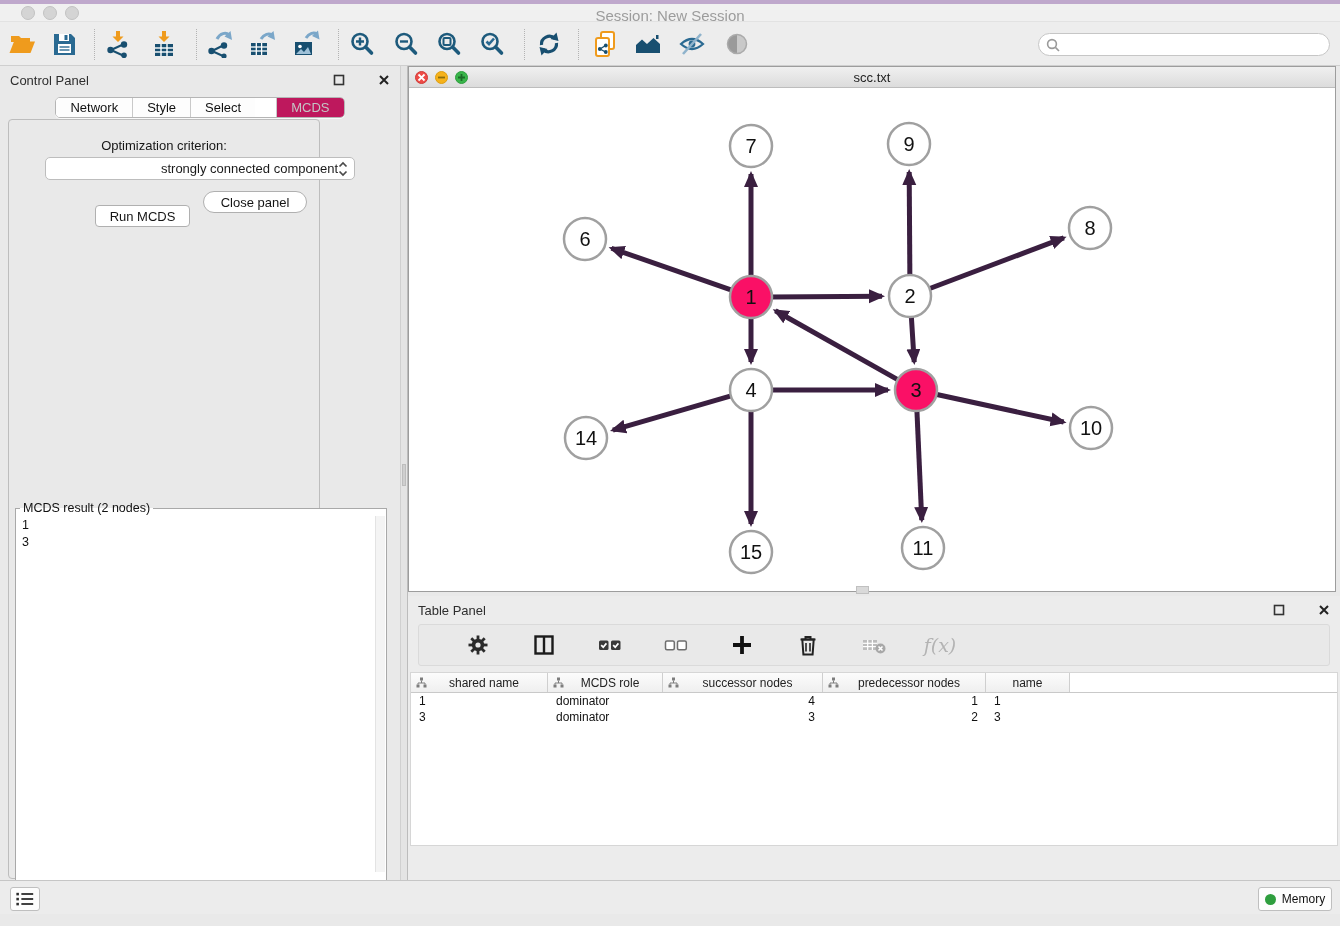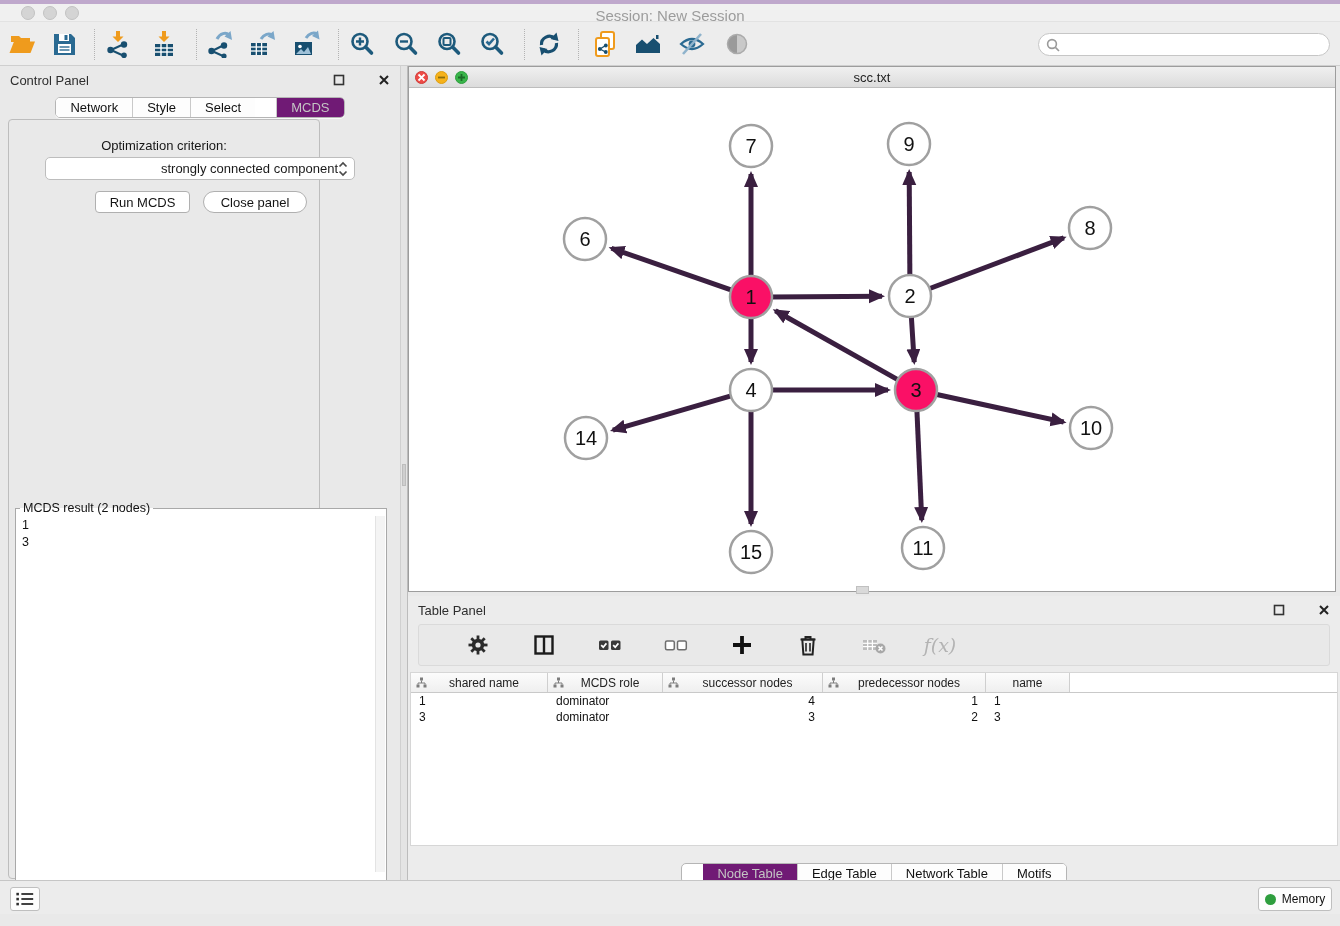--- a/index.html
+++ b/index.html
@@ -24,21 +24,21 @@
   
   .control-panel { left:0; top:66px; width:400px; height:826px; background:#e9e9e9; }
   .panel-header { height:28px; display:flex; align-items:center; padding:0 10px; font-size:13px; color:#2e2e2e;gap:24px; }
   .panel-header .spacer { flex:1; }
   .winicon { width:12px; height:12px; margin-left:9px; cursor:pointer; }
   .winicon svg { width:12px; height:12px; display:block; }
 
   .segc { display:inline-flex; border:1px solid #b5b5b5; border-radius:5px; overflow:hidden; background:#fff; height:21px; box-shadow:0 1px 0 rgba(255,255,255,.7); }
   .seg { padding:0 14px; font-size:13px; color:#111; border-left:1px solid #c9c9c9; display:flex; align-items:center; cursor:pointer; background:#fdfdfd; white-space:nowrap; }
   .seg:first-child { border-left:none; }
-  .seg.active { background:#701a75; color:#c4c4c4;margin-left:21px; }
+  .seg.active { background:#be185d; color:#c4c4c4;margin-left:21px; }
 
   .cp-tabs-row { left:0; top:31px; width:400px; text-align:center; }
   .cp-box { left:8px; top:53px; width:312px; height:760px; border:1px solid #bdbdbd; border-radius:4px; background:#e9e9e9; }
   .opt-label { width:100%; text-align:center; top:18px; font-size:13px; color:#161616; }
   .dropdown { left:36px; top:37px; width:310px; height:23px; background:#fff; border:1px solid #bdbdbd; border-radius:5px; display:flex; align-items:center; padding:0 6px 0 10px; font-size:13px; cursor:pointer;text-align:right; }
   .dropdown .dd-label { flex:1; }
   .btn { background:#fff; border:1px solid #b0b0b0; border-radius:4px; font-size:13px; height:22px; display:inline-flex; align-items:center; justify-content:center; cursor:pointer; font-family:"Liberation Sans",sans-serif; color:#141414; }
   .mcds-fieldset { left:6px; top:372px; width:372px; height:382px; border:1px solid #a9a9a9; background:#fff; padding:0;margin-top:9px; }
   .mcds-fieldset legend { font-size:12.5px; color:#111; margin-left:4px; padding:0 3px; background:transparent; }
   .mcds-body { position:relative; width:100%; height:358px; background:#fff; }
@@ -272,21 +272,21 @@
       </span></div>
   <div class="abs cp-box">
     <div class="abs opt-label">Optimization criterion:</div>
     <div class="abs dropdown">
       <span class="dd-label">strongly connected component</span>
       <svg width="10" height="16" viewBox="0 0 10 16">
           <path d="M1.5 5.5L5 2l3.5 3.5" fill="none" stroke="#4a4a4a" stroke-width="1.7"></path>
           <path d="M1.5 10.5L5 14l3.5-3.5" fill="none" stroke="#4a4a4a" stroke-width="1.7"></path>
         </svg>
     </div>
-    <button class="btn abs" style="left:86px; top:71px; width:95px;">Run MCDS</button>
+    <button class="btn abs" style="left:86px; top:85px; width:95px;">Run MCDS</button>
     <button class="btn abs" style="left:194px; top:71px; width:104px;border-radius:11px;">Close panel</button>
     <fieldset class="abs mcds-fieldset">
       <legend>MCDS result (2 nodes)</legend>
       <div class="mcds-body">
         <div class="mcds-lines" id="mcds-lines">1
 3</div>
         <div class="mcds-scroll"></div>
       </div>
     </fieldset>
   </div>
@@ -504,26 +504,20 @@
         </div>
         <div class="tbl-row">
           <div class="td" style="width: 137px; text-align: left;">3</div>
           <div class="td" style="width: 115px; text-align: left;">dominator</div>
           <div class="td" style="width: 160px; text-align: right;">3</div>
           <div class="td" style="width: 163px; text-align: right;">2</div>
           <div class="td" style="width: 84px; text-align: left;">3</div>
         </div>
       </div>
   </div>
-  <div class="abs tp-tabs-row"><span class="segc" id="table-tabs">
-        <span class="seg active">Node Table</span>
-        <span class="seg">Edge Table</span>
-        <span class="seg">Network Table</span>
-        <span class="seg">Motifs</span>
-      </span></div>
 </div>
 
 <div class="abs statusbar">
   <span class="abs sb-btn" style="left:10px; width:30px;">
     <svg width="20" height="18" viewBox="0 0 22 18">
         <g stroke="#2e2e2e" stroke-width="2">
           <line x1="7" y1="3.5" x2="20" y2="3.5"></line>
           <line x1="7" y1="9" x2="20" y2="9"></line>
           <line x1="7" y1="14.5" x2="20" y2="14.5"></line>
         </g>

